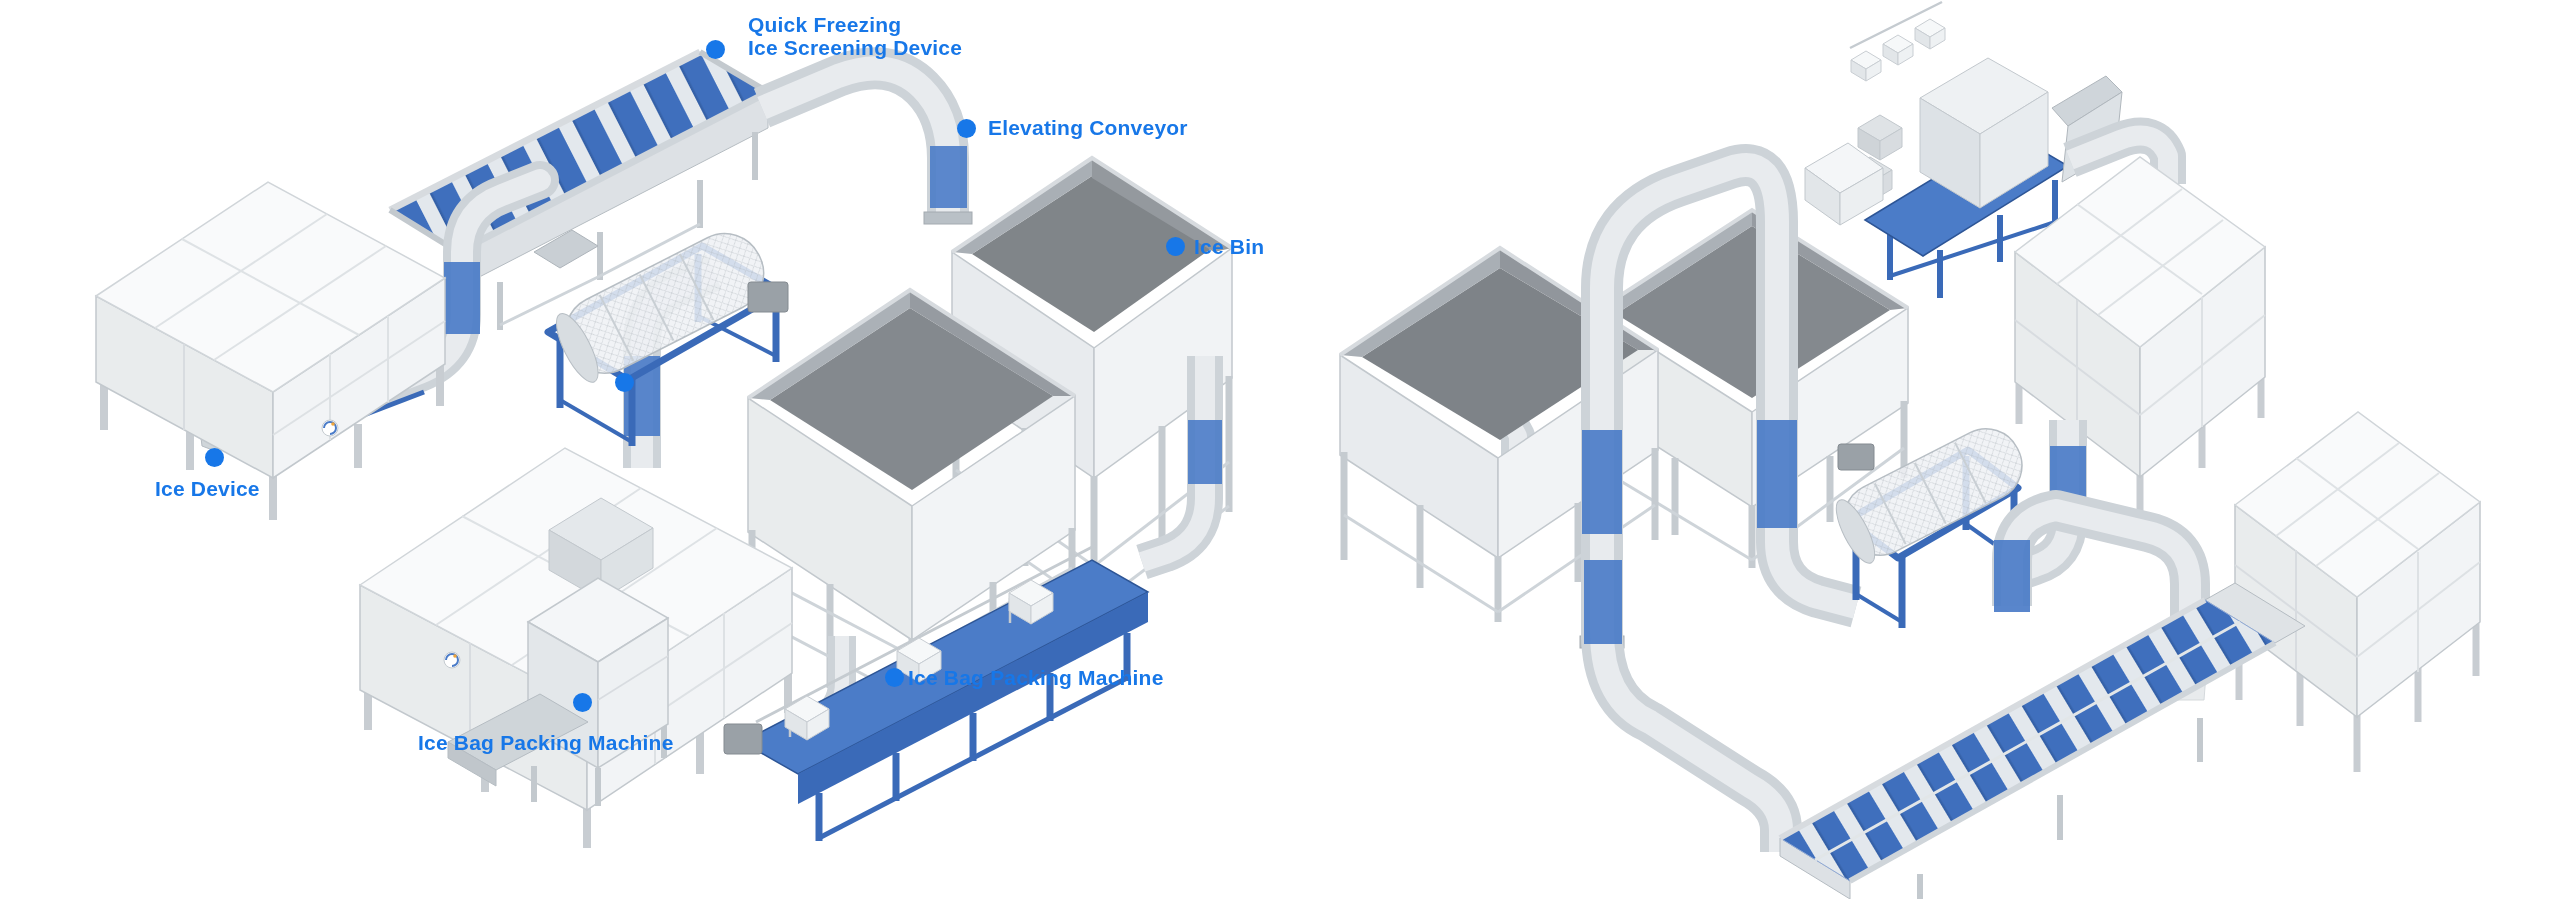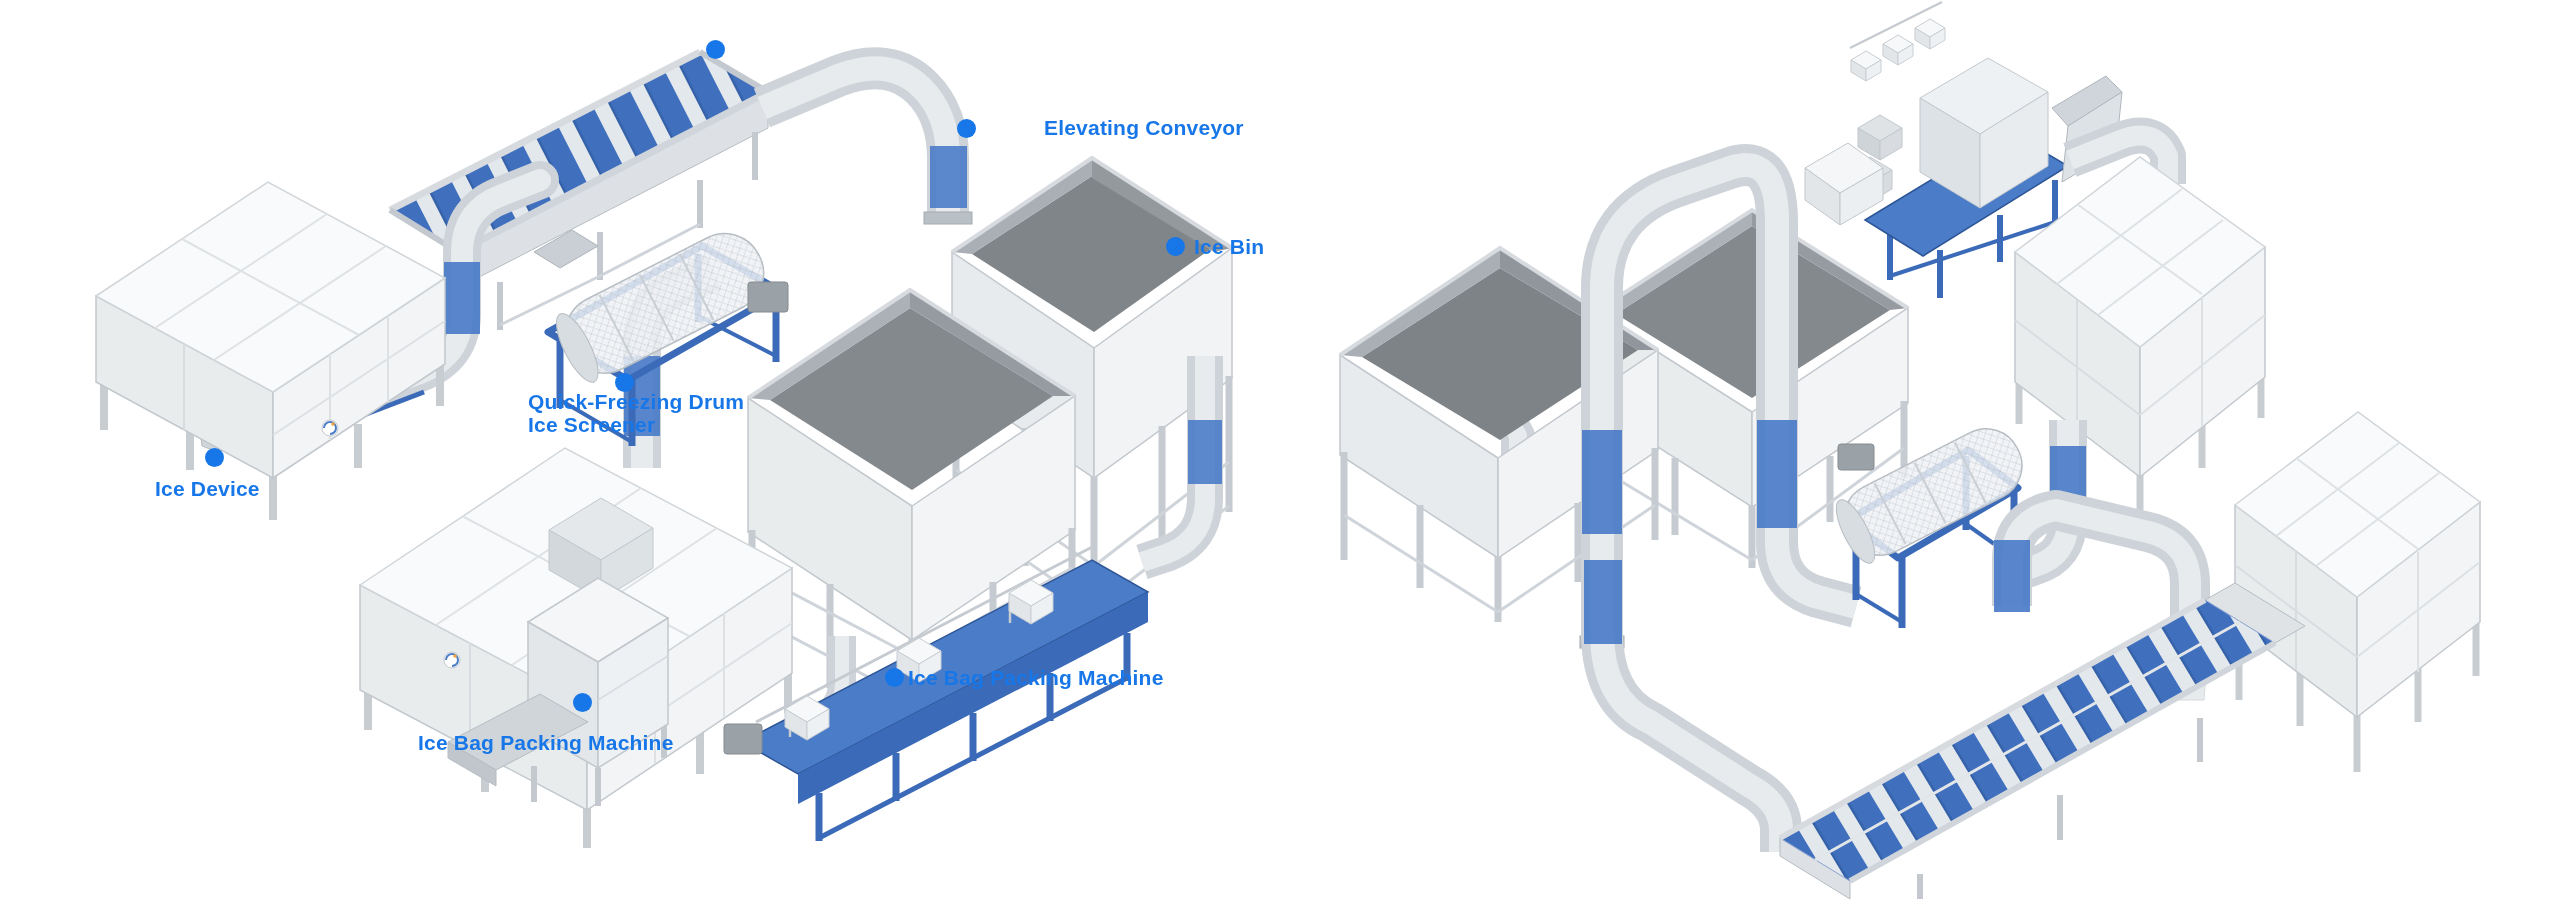--- a/index.html
+++ b/index.html
@@ -403,36 +403,36 @@
       <polygon points="905,600 975,643 1005,626 935,583" fill="#dfe3e6" stroke="#b5bcc2" stroke-width="1"></polygon>
       <polygon points="480,838 905,600 975,643 550,881" fill="url(#slatsR)" stroke="#8fa9d6" stroke-width="1"></polygon>
       <line x1="480" y1="838" x2="905" y2="600" stroke="#d7dbdf" stroke-width="6"></line>
       <line x1="550" y1="881" x2="975" y2="643" stroke="#cfd5da" stroke-width="6"></line>
       <line x1="515" y1="860" x2="940" y2="622" stroke="#e2e6e8" stroke-width="3"></line>
     </g>
   </g>
 </svg>
 
 <span class="dot" style="left:706px;top:40px"></span>
+<div class="callout" style="left:748px;top:13px">
+  <div>Quick Freezing</div>
+  <div>Ice Screening Device</div>
+</div>
 
 <span class="dot" style="left:957px;top:119px"></span>
-<div class="callout" style="left:1044px;top:116px">
+<div class="callout" style="left:988px;top:116px">
   <div>Elevating Conveyor</div>
 </div>
 
 <span class="dot" style="left:1166px;top:237px"></span>
 <div class="callout" style="left:1194px;top:235px">
   <div>Ice Bin</div>
 </div>
 
 <span class="dot" style="left:615px;top:373px"></span>
-<div class="callout" style="left:528px;top:390px">
-  <div>Quick-Freezing Drum</div>
-  <div>Ice Screener</div>
-</div>
 
 <span class="dot" style="left:205px;top:448px"></span>
 <div class="callout" style="left:155px;top:477px">
   <div>Ice Device</div>
 </div>
 
 <span class="dot" style="left:573px;top:693px"></span>
 <div class="callout" style="left:418px;top:731px">
   <div>Ice Bag Packing Machine</div>
 </div>

